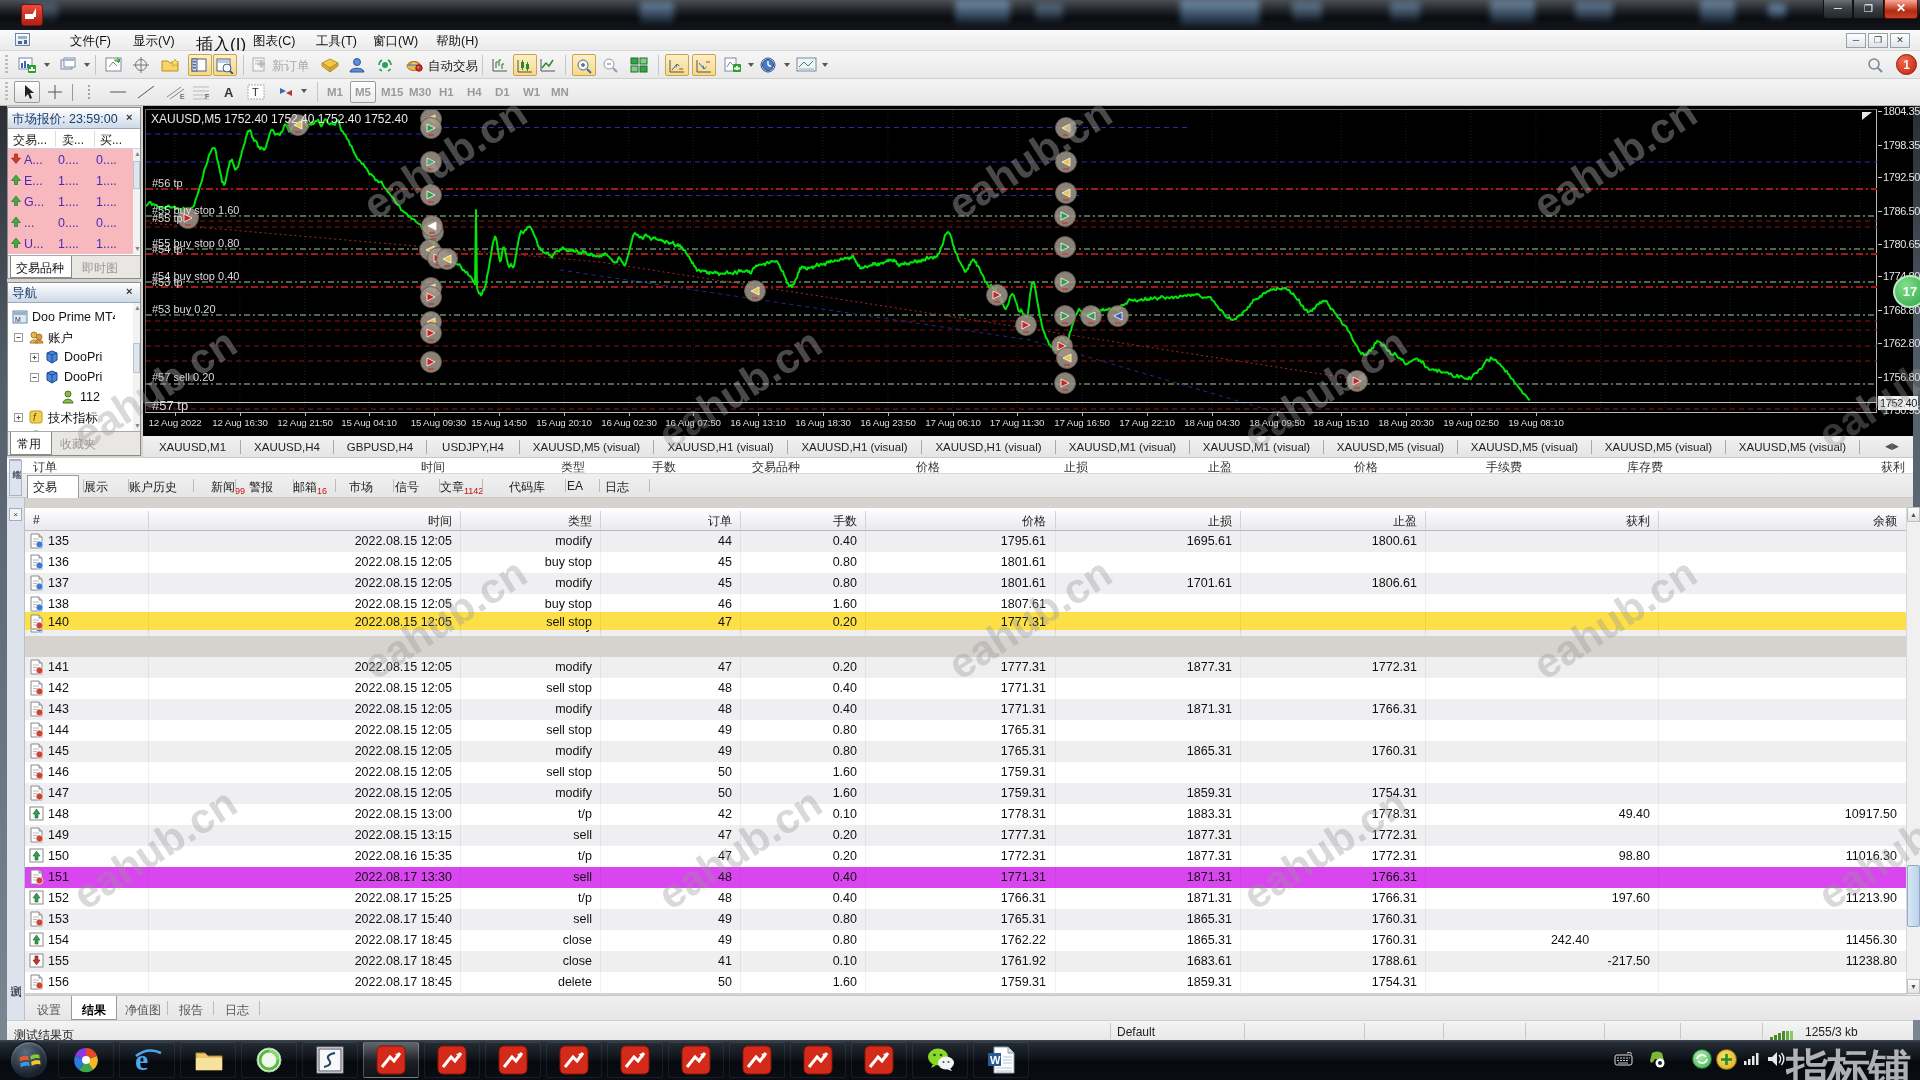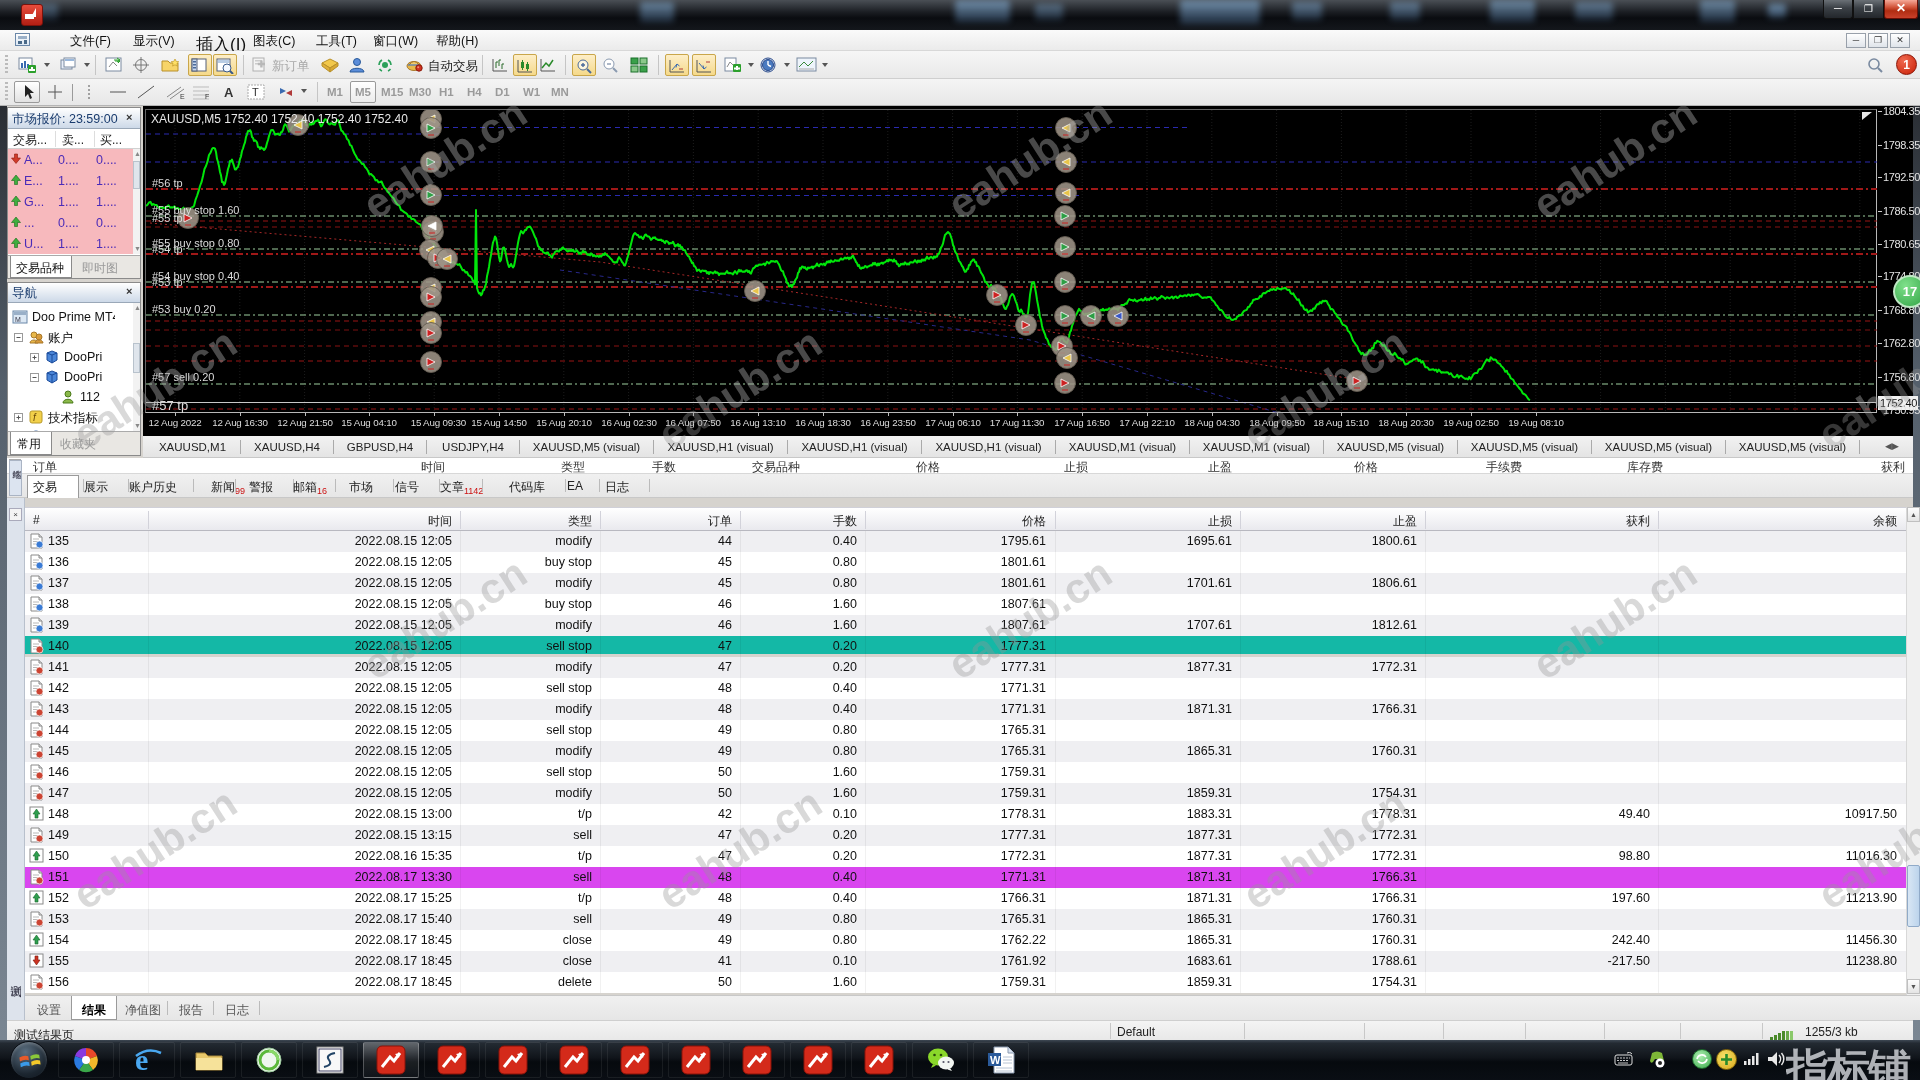--- a/index.html
+++ b/index.html
@@ -888,21 +888,21 @@
       </svg></div>
 <div class="a tx" style="left:23px;top:3px;font-size:12.5px;color:#111;">139</div>
 <div class="a tx" style="left:267px;top:3px;width:160px;text-align:right;font-size:12.5px;color:#111;">2022.08.15 12:05</div>
 <div class="a tx" style="left:407px;top:3px;width:160px;text-align:right;font-size:12.5px;color:#111;">modify</div>
 <div class="a tx" style="left:547px;top:3px;width:160px;text-align:right;font-size:12.5px;color:#111;">46</div>
 <div class="a tx" style="left:672px;top:3px;width:160px;text-align:right;font-size:12.5px;color:#111;">1.60</div>
 <div class="a tx" style="left:861px;top:3px;width:160px;text-align:right;font-size:12.5px;color:#111;">1807.61</div>
 <div class="a tx" style="left:1047px;top:3px;width:160px;text-align:right;font-size:12.5px;color:#111;">1707.61</div>
 <div class="a tx" style="left:1232px;top:3px;width:160px;text-align:right;font-size:12.5px;color:#111;">1812.61</div>
 </div>
-<div class="a" style="left:25px;top:636px;width:1881px;height:18px;background:#14b8a6;">
+<div class="a" style="left:25px;top:612px;width:1881px;height:18px;background:#fde047;">
 <div class="a" style="left:123px;top:0;width:1px;height:21px;background:rgba(0,0,0,0.055);"></div>
 <div class="a" style="left:435px;top:0;width:1px;height:21px;background:rgba(0,0,0,0.055);"></div>
 <div class="a" style="left:575px;top:0;width:1px;height:21px;background:rgba(0,0,0,0.055);"></div>
 <div class="a" style="left:715px;top:0;width:1px;height:21px;background:rgba(0,0,0,0.055);"></div>
 <div class="a" style="left:840px;top:0;width:1px;height:21px;background:rgba(0,0,0,0.055);"></div>
 <div class="a" style="left:1030px;top:0;width:1px;height:21px;background:rgba(0,0,0,0.055);"></div>
 <div class="a" style="left:1215px;top:0;width:1px;height:21px;background:rgba(0,0,0,0.055);"></div>
 <div class="a" style="left:1400px;top:0;width:1px;height:21px;background:rgba(0,0,0,0.055);"></div>
 <div class="a" style="left:1633px;top:0;width:1px;height:21px;background:rgba(0,0,0,0.055);"></div>
 <div class="a" style="left:4px;top:2px;"><svg width="15" height="16">
@@ -1252,21 +1252,21 @@
         <path d="M7.5 3 L11 8 H9 V12 H6 V8 H4 Z" fill="#2f9e4f" stroke="#1a6a2a" stroke-width="0.6"></path>
       </svg></div>
 <div class="a tx" style="left:23px;top:3px;font-size:12.5px;color:#111;">154</div>
 <div class="a tx" style="left:267px;top:3px;width:160px;text-align:right;font-size:12.5px;color:#111;">2022.08.17 18:45</div>
 <div class="a tx" style="left:407px;top:3px;width:160px;text-align:right;font-size:12.5px;color:#111;">close</div>
 <div class="a tx" style="left:547px;top:3px;width:160px;text-align:right;font-size:12.5px;color:#111;">49</div>
 <div class="a tx" style="left:672px;top:3px;width:160px;text-align:right;font-size:12.5px;color:#111;">0.80</div>
 <div class="a tx" style="left:861px;top:3px;width:160px;text-align:right;font-size:12.5px;color:#111;">1762.22</div>
 <div class="a tx" style="left:1047px;top:3px;width:160px;text-align:right;font-size:12.5px;color:#111;">1865.31</div>
 <div class="a tx" style="left:1232px;top:3px;width:160px;text-align:right;font-size:12.5px;color:#111;">1760.31</div>
-<div class="a tx" style="left:1465px;top:3px;width:160px;text-align:right;font-size:12.5px;color:#111;">242.40</div>
+<div class="a tx" style="left:1465px;top:3px;width:160px;text-align:center;font-size:12.5px;color:#111;">242.40</div>
 <div class="a tx" style="left:1712px;top:3px;width:160px;text-align:right;font-size:12.5px;color:#111;">11456.30</div>
 </div>
 <div class="a" style="left:25px;top:951px;width:1881px;height:21px;background:#efeff2;">
 <div class="a" style="left:123px;top:0;width:1px;height:21px;background:rgba(0,0,0,0.055);"></div>
 <div class="a" style="left:435px;top:0;width:1px;height:21px;background:rgba(0,0,0,0.055);"></div>
 <div class="a" style="left:575px;top:0;width:1px;height:21px;background:rgba(0,0,0,0.055);"></div>
 <div class="a" style="left:715px;top:0;width:1px;height:21px;background:rgba(0,0,0,0.055);"></div>
 <div class="a" style="left:840px;top:0;width:1px;height:21px;background:rgba(0,0,0,0.055);"></div>
 <div class="a" style="left:1030px;top:0;width:1px;height:21px;background:rgba(0,0,0,0.055);"></div>
 <div class="a" style="left:1215px;top:0;width:1px;height:21px;background:rgba(0,0,0,0.055);"></div>

